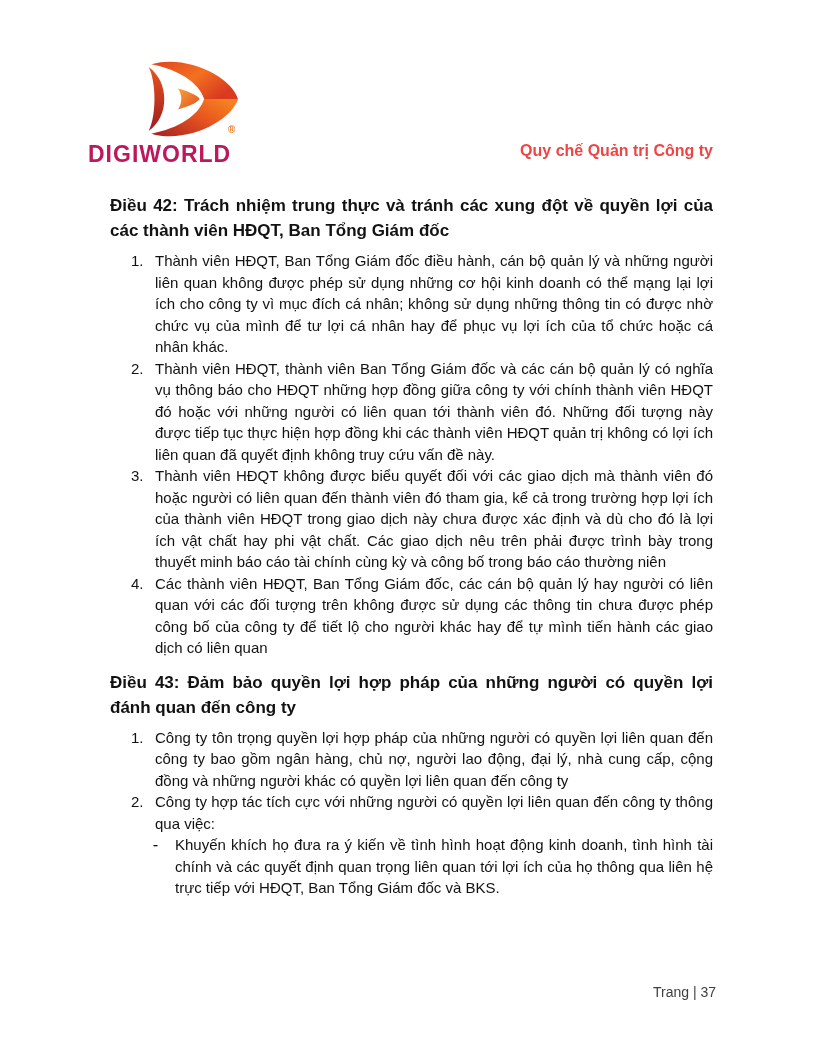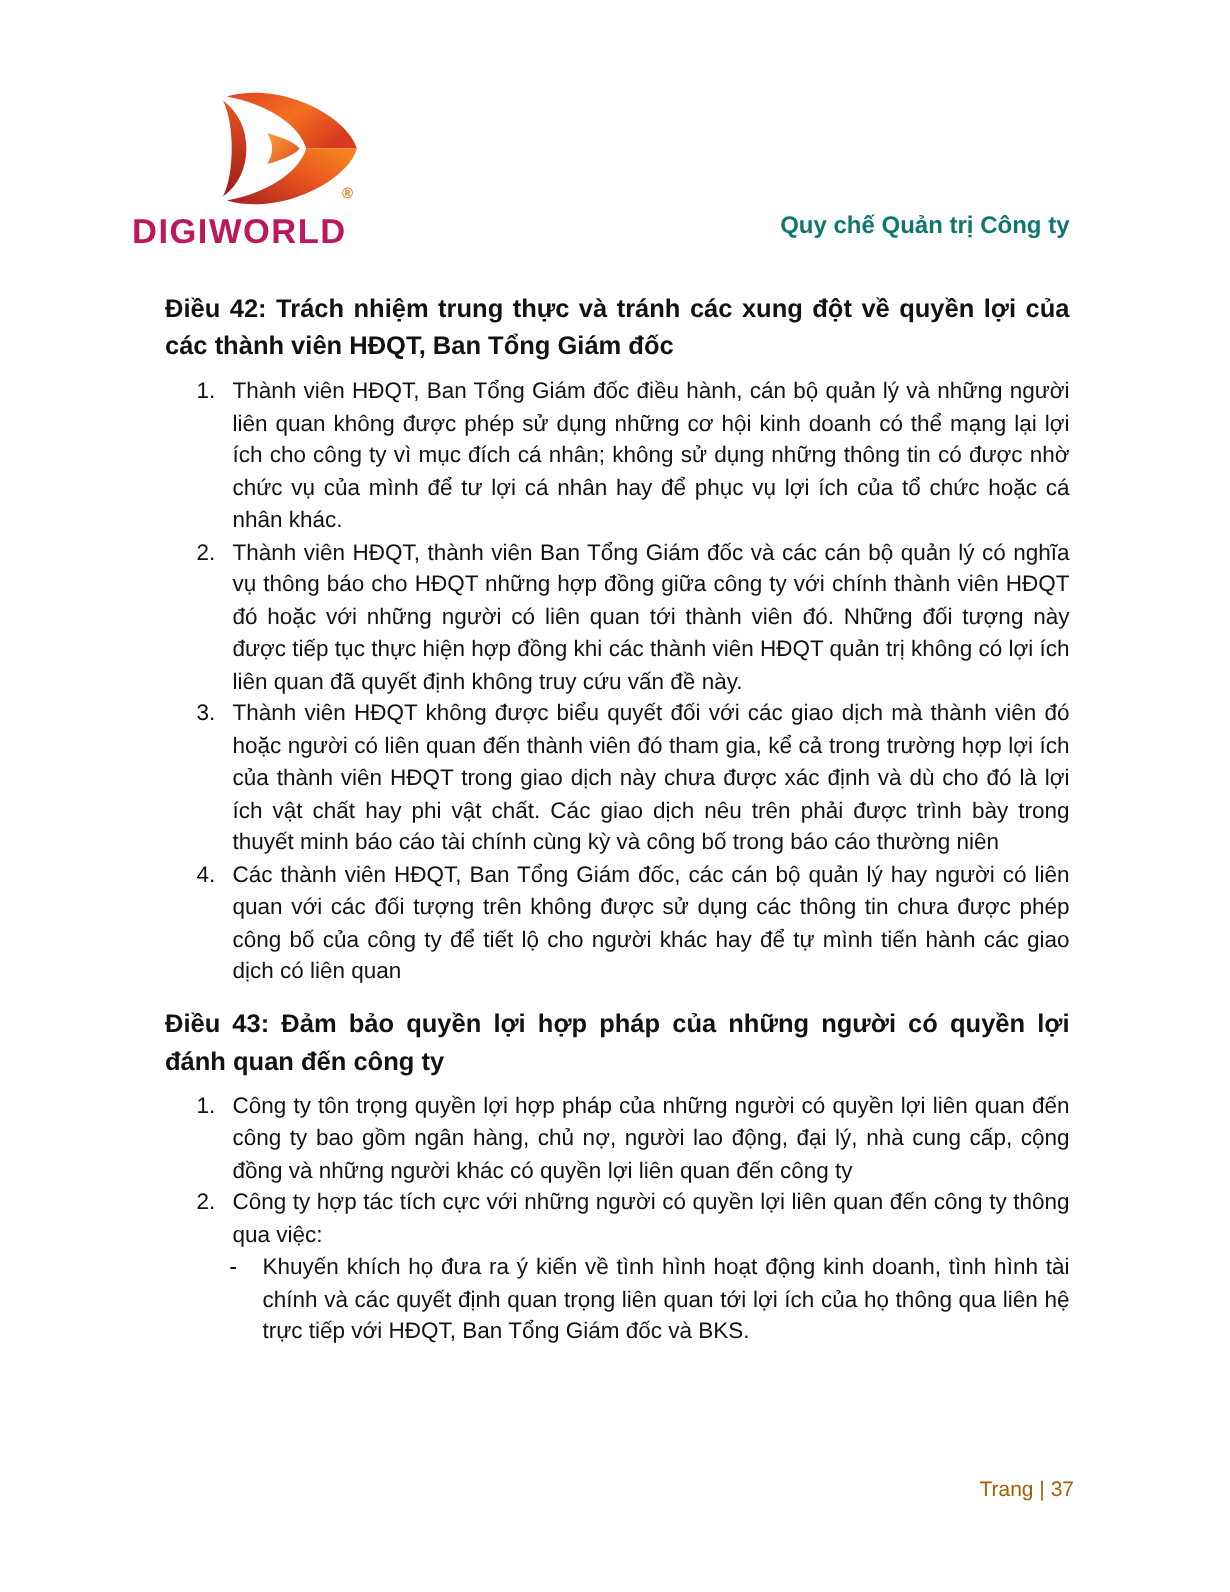--- a/index.html
+++ b/index.html
@@ -18,40 +18,40 @@
     position:absolute;left:140px;top:64px;
     font-size:10px;color:#e87722;font-weight:bold;
   }
   .wordmark{
     margin-top:3px;
     font-weight:bold;font-size:23px;letter-spacing:1px;
     color:#be185d;white-space:nowrap;
   }
   .doc-title{
     position:absolute;top:142px;right:107px;
-    font-weight:bold;font-size:16px;color:#0f766e;
+    font-weight:bold;font-size:16px;color:#ef4444;
   }
   
   .content{
     position:absolute;left:110px;top:193px;width:603px;
     font-size:15px;line-height:21.5px;text-align:justify;
   }
   .sec-title{
     font-size:17px;line-height:25px;font-weight:bold;
     margin:0 0 7px 0;text-align:justify;
   }
   .sec-title.mt{margin-top:11px;}
   .li{position:relative;padding-left:45px;margin:0;}
   .li .num{position:absolute;left:21px;top:0;}
   .li.sub{padding-left:65px;}
   .li.sub .num{left:43px;}
   
   .page-footer{
     position:absolute;top:984px;right:104px;
-    font-size:14px;color:#a16207;
+    font-size:14px;color:#404040;
   }
 </style>
 </head>
 <body>
 
 <div class="page">
 
   <div class="logo">
     <svg class="logo-d" width="104" height="78" viewBox="0 0 120 90" xmlns="http://www.w3.org/2000/svg">
       <defs>

